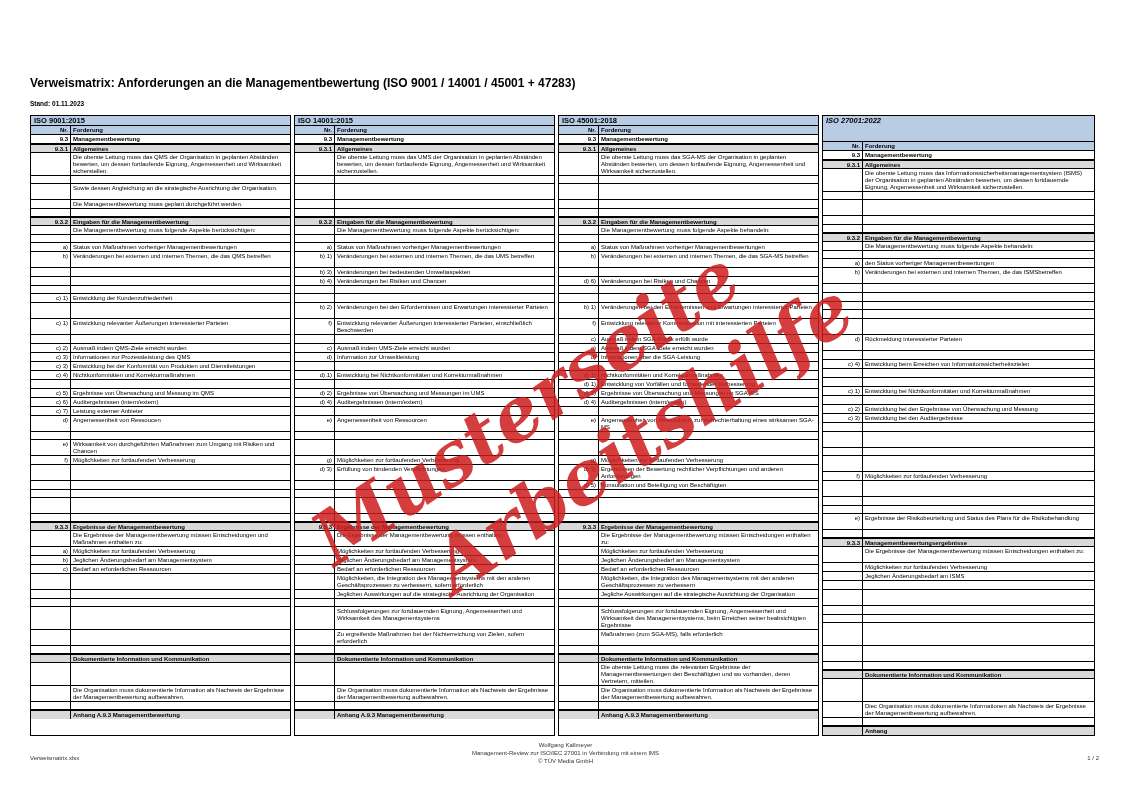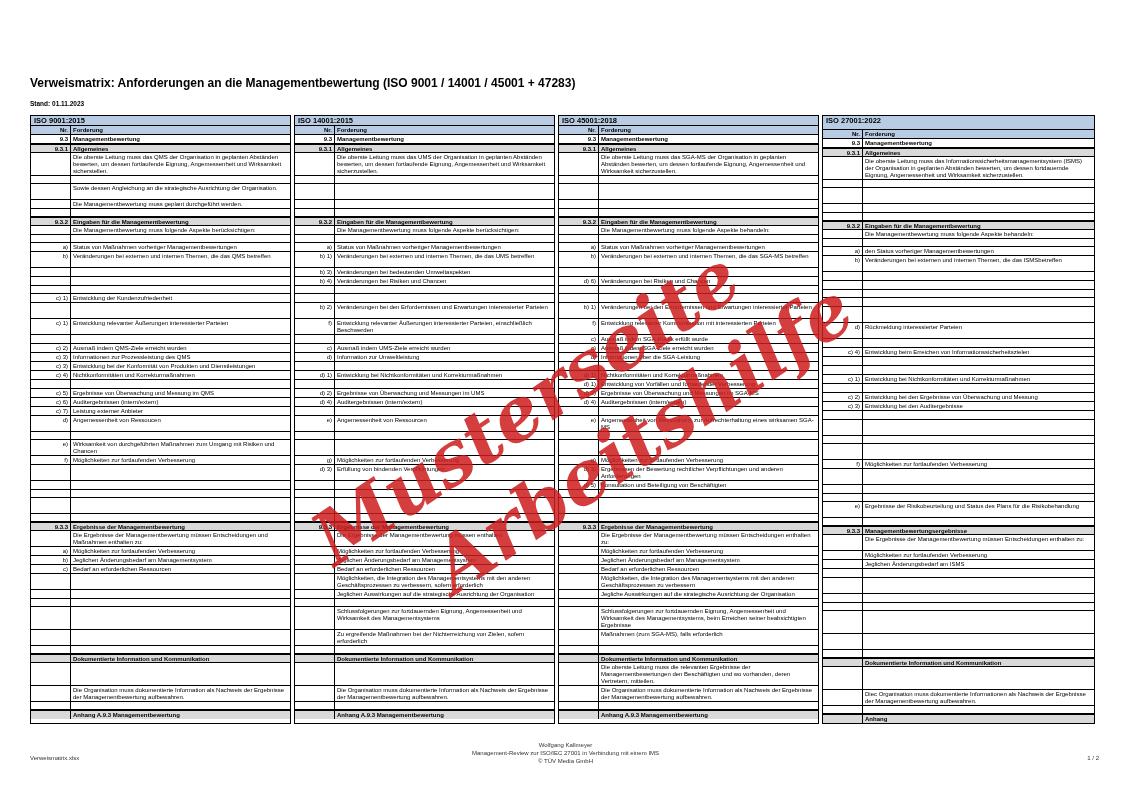--- a/index.html
+++ b/index.html
@@ -671,21 +671,21 @@
       <div class="row blank" style="height: 8px;">
         <div class="nr"></div>
         <div class="tx"></div>
       </div>
       <div class="row sec" style="height: 9px;">
         <div class="nr"></div>
         <div class="tx">Anhang A.9.3 Managementbewertung</div>
       </div>
     </div>
     <div class="grp">
-      <div class="row iso" style="height: 14px;">ISO 27001:2022</div>
+      <div class="row iso" style="height: 26px; font-style: italic;">ISO 27001:2022</div>
       <div class="row cols" style="height: 9px;">
         <div class="nr">Nr.</div>
         <div class="tx">Forderung</div>
       </div>
       <div class="row b93" style="height: 9px;">
         <div class="nr">9.3</div>
         <div class="tx">Managementbewertung</div>
       </div>
       <div class="row sec" style="height: 9px;">
         <div class="nr">9.3.1</div>

